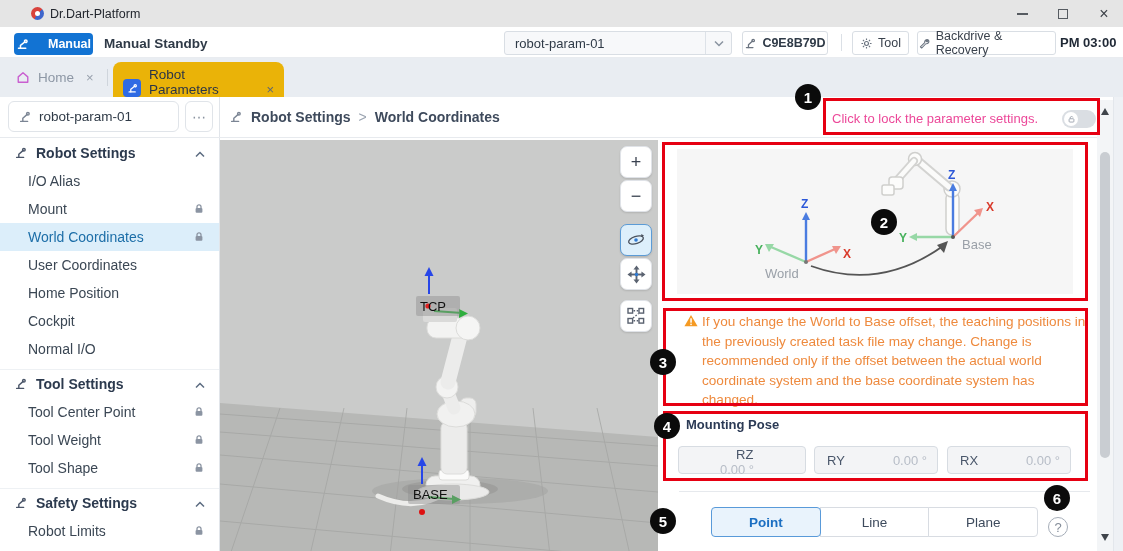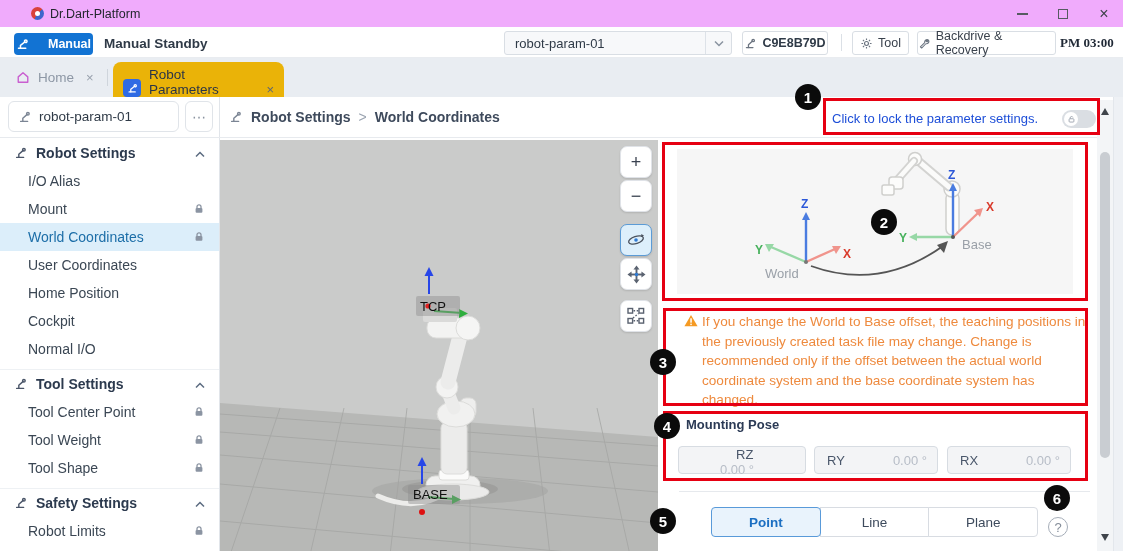--- a/index.html
+++ b/index.html
@@ -3,21 +3,21 @@
 <meta charset="utf-8">
 <style>
   * { margin:0; padding:0; box-sizing:border-box; }
   html,body { background:#fff; }
   #app { position:relative; width:1123px; height:551px; overflow:hidden; background:#fff;
          font-family:"Liberation Sans", sans-serif; color:#333; }
   .x { position:absolute; }
   svg text { font-family:"Liberation Sans", sans-serif; }
 
   
-  .titlebar { left:0; top:0; width:1123px; height:27px; background:#f0abfc;text-align:right; }
+  .titlebar { left:0; top:0; width:1123px; height:27px; background:#e5e5e5;text-align:right; }
   .app-logo { left:31px; top:7px; width:13px; height:13px; border-radius:50%;
               background:conic-gradient(from 210deg,#d8423c 0 55%,#3f66cc 55% 100%); }
   .app-logo::after { content:""; position:absolute; left:4px; top:4px; width:5px; height:5px;
               border-radius:50%; background:#fff; }
   .app-title { left:50px; top:7px; font-size:12.5px; color:#23272e; }
   .winbtn { top:0; width:38px; height:27px; display:flex; align-items:center; justify-content:center; }
   .win-min { left:1003px; } .win-max { left:1044px; } .win-close { left:1085px; font-size:16px; color:#3e434a; }
   .minbar { width:11px; height:2px; background:#565b61; }
   .maxbox { width:10px; height:10px; border:1.4px solid #565b61; }
 
@@ -33,21 +33,21 @@
   .sel-param .sp-chev { width:26px; height:100%; border-left:1px solid #dde2e8; display:flex;
                align-items:center; justify-content:center; color:#8a93a0; }
   .badge-id { left:742px; top:31px; width:86px; height:24px; background:#fff; border:1px solid #d9dee4;
               border-radius:3px; display:flex; align-items:center; justify-content:center; gap:5px;
               font-size:12.5px; font-weight:600; color:#2f3a47; }
   .tb-sep { left:841px; top:34px; height:17px; border-left:1px solid #dbe0e6; }
   .btn-plain { top:31px; height:24px; background:#fff; border:1px solid #d9dee4; border-radius:3px;
                display:flex; align-items:center; justify-content:center; gap:5px; font-size:12.5px; color:#39414c; }
   .btn-tool { left:852px; width:57px; }
   .btn-backdrive { left:917px; width:139px; }
-  .lbl-time { left:1060px; top:35px; font-size:13px; font-weight:600; color:#1f2835;font-family:Liberation Serif, serif; }
+  .lbl-time { left:1060px; top:35px; font-size:13px; font-weight:600; color:#1f2835; }
 
   
   .tabbar { left:0; top:58px; width:1123px; height:39px; background:#e9edf2; }
   .tab-home { left:10px; top:63px; width:96px; height:29px; display:flex; align-items:center; gap:8px;
               padding:0 6px; font-size:13.5px; color:#8d97a5; }
   .tab-home .tclose { color:#98a1ad; font-size:13px; margin-left:4px; }
   .tab-sep { left:107px; top:69px; height:17px; border-left:1px solid #cfd5dc; }
   .tab-active { left:113px; top:62px; width:171px; height:35px; background:#eab308; border-radius:8px 8px 0 0;
                 display:flex; align-items:flex-end; gap:8px; padding:0 10px; font-size:13.5px; color:#2b3547; }
   .tab-active .tclose { color:#5d6673; font-size:13px; margin-left:auto; }
@@ -73,21 +73,21 @@
   .nav-sec { border-top:1px solid #eef1f4; margin-top:6px; }
   .chev-up { color:#5b6b80; }
 
   
   .crumbbar { left:220px; top:97px; width:903px; height:40px; background:#fff; display:flex;
               align-items:center; gap:8px; padding-left:9px; font-size:14px; color:#3e4a5c; }
   .crumb-strong { font-weight:600; }
   .crumb-sep { color:#9aa3b0; }
 
   
-  .lock-label { left:790px; top:111px; width:248px; text-align:right; font-size:13px; color:#1d4ed8; }
+  .lock-label { left:790px; top:111px; width:248px; text-align:right; font-size:13px; color:#ec4899; }
   .toggle { left:1062px; top:110px; width:34px; height:18px; background:#dadee3; border-radius:9px; }
   .toggle .knob { position:absolute; left:2px; top:2px; width:14px; height:14px; background:#fff;
                   border-radius:50%; display:flex; align-items:center; justify-content:center; }
 
   
   .viewport { left:220px; top:140px; width:438px; height:411px; }
   .vbtn { left:620px; width:32px; height:32px; background:#fff; border:1px solid #e0e3e8; border-radius:7px;
           display:flex; align-items:center; justify-content:center; font-size:18px; color:#3a4250;
           box-shadow:0 1px 2px rgba(0,0,0,.12); }
   .vb-zoomin { top:146px; } .vb-zoomout { top:180px; }

